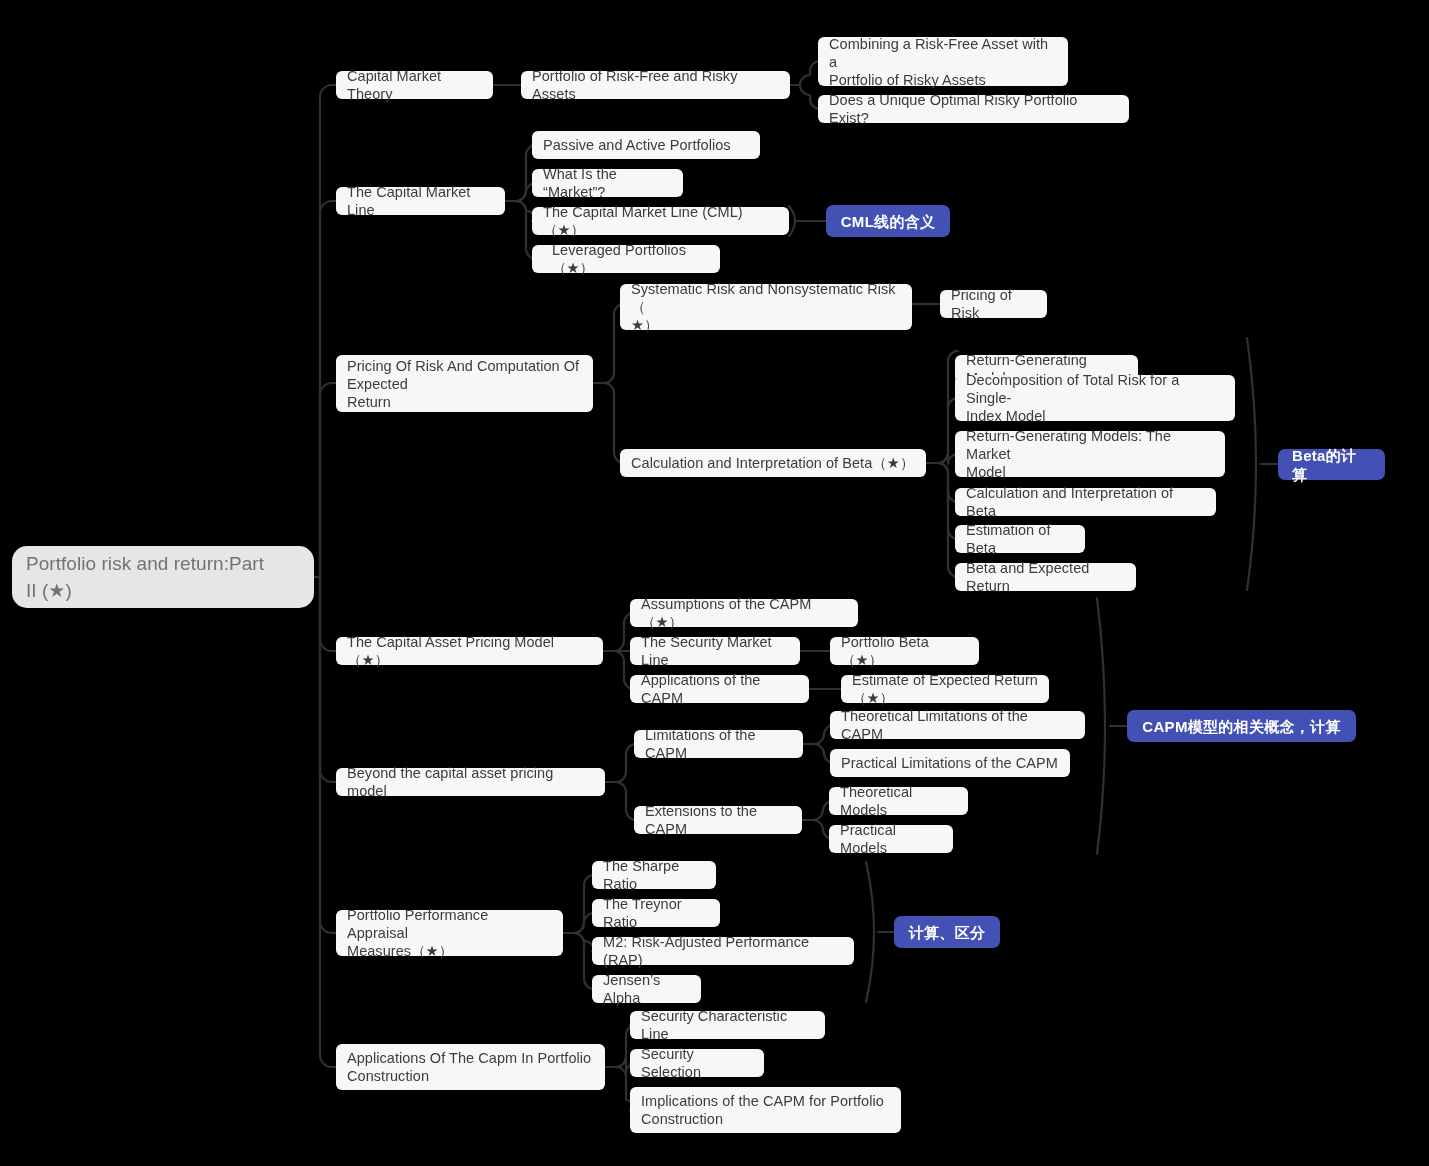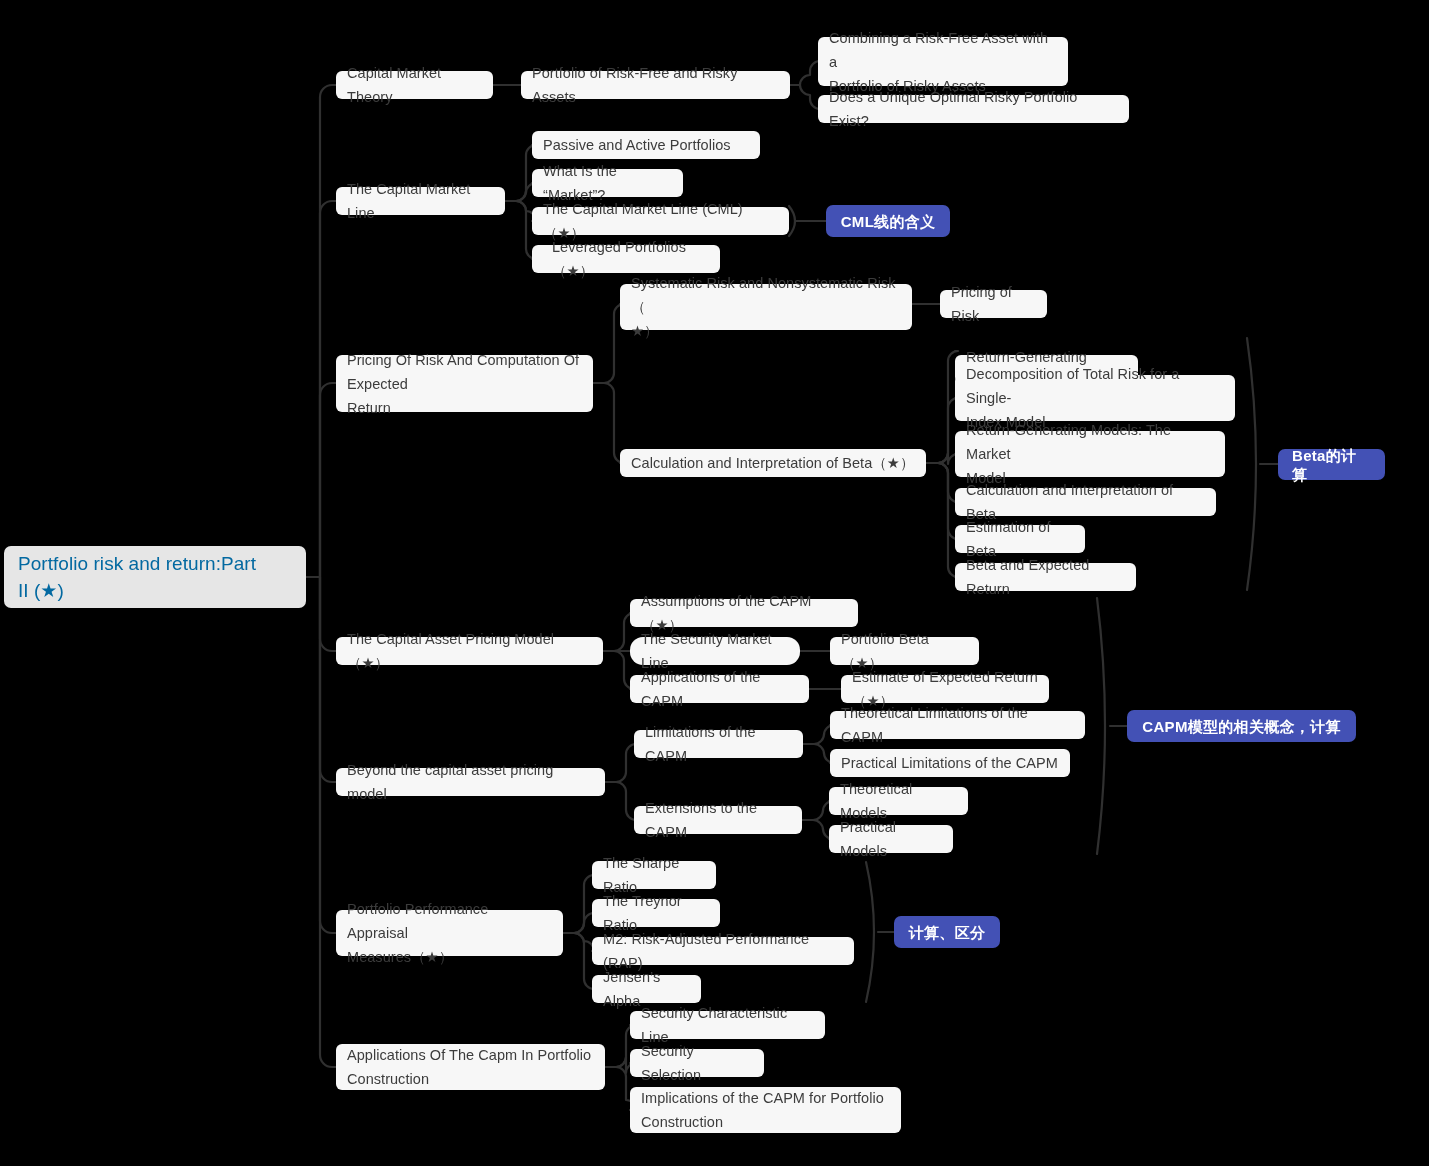--- a/index.html
+++ b/index.html
@@ -24,34 +24,35 @@
     height: 1166px;
     pointer-events: none;
   }
   .node {
     position: absolute;
     box-sizing: border-box;
     background: #f7f7f7;
     color: #3c3c3c;
     border-radius: 6px;
     font-size: 14.5px;
-    line-height: 24px;
+    line-height: 18px;
     padding: 7px 11px 7px 11px;
     letter-spacing: 0.05px;
     white-space: pre-line;
     display: flex;
     align-items: center;
   }
   .node.root {
     background: #e6e6e6;
-    color: #0369a1;
+    color: #737373;
     font-size: 19px;
     line-height: 27px;
     padding: 12px 14px;
-    border-radius: 7px;
+    border-radius: 15px;
+    margin-left: 8px;
   }
   .node.tag {
     background: #4351b5;
     color: #ffffff;
     font-weight: bold;
     font-size: 15px;
     line-height: 19px;
     border-radius: 7px;
     padding: 9px 14px;
     letter-spacing: 0.3px;
@@ -161,21 +162,21 @@
 Index Model</div>
   <div class="node" style="left:955px; top:431px; width:270px; height:46px;">Return-Generating Models: The Market
 Model</div>
   <div class="node" style="left:955px; top:488px; width:261px; height:28px;">Calculation and Interpretation of Beta</div>
   <div class="node" style="left:955px; top:525px; width:130px; height:28px;">Estimation of Beta</div>
   <div class="node" style="left:955px; top:563px; width:181px; height:28px;">Beta and Expected Return</div>
   <div class="node tag" style="left:1278px; top:449px; width:107px; height:31px; justify-content:center;">Beta的计算</div>
 
   <div class="node" style="left:336px; top:637px; width:267px; height:28px;">The Capital Asset Pricing Model（★）</div>
   <div class="node" style="left:630px; top:599px; width:228px; height:28px;">Assumptions of the CAPM（★）</div>
-  <div class="node" style="left:630px; top:637px; width:170px; height:28px;border-radius:13px;">The Security Market Line</div>
+  <div class="node" style="left:630px; top:637px; width:170px; height:28px;">The Security Market Line</div>
   <div class="node" style="left:830px; top:637px; width:149px; height:28px;">Portfolio Beta（★）</div>
   <div class="node" style="left:630px; top:675px; width:179px; height:28px;">Applications of the CAPM</div>
   <div class="node" style="left:841px; top:675px; width:208px; height:28px;">Estimate of Expected Return（★）</div>
 
   <div class="node" style="left:336px; top:768px; width:269px; height:28px;">Beyond the capital asset pricing model</div>
   <div class="node" style="left:634px; top:730px; width:169px; height:28px;">Limitations of the CAPM</div>
   <div class="node" style="left:830px; top:711px; width:255px; height:28px;">Theoretical Limitations of the CAPM</div>
   <div class="node" style="left:830px; top:749px; width:240px; height:28px;">Practical Limitations of the CAPM</div>
   <div class="node" style="left:634px; top:806px; width:168px; height:28px;">Extensions to the CAPM</div>
   <div class="node" style="left:829px; top:787px; width:139px; height:28px;">Theoretical Models</div>

